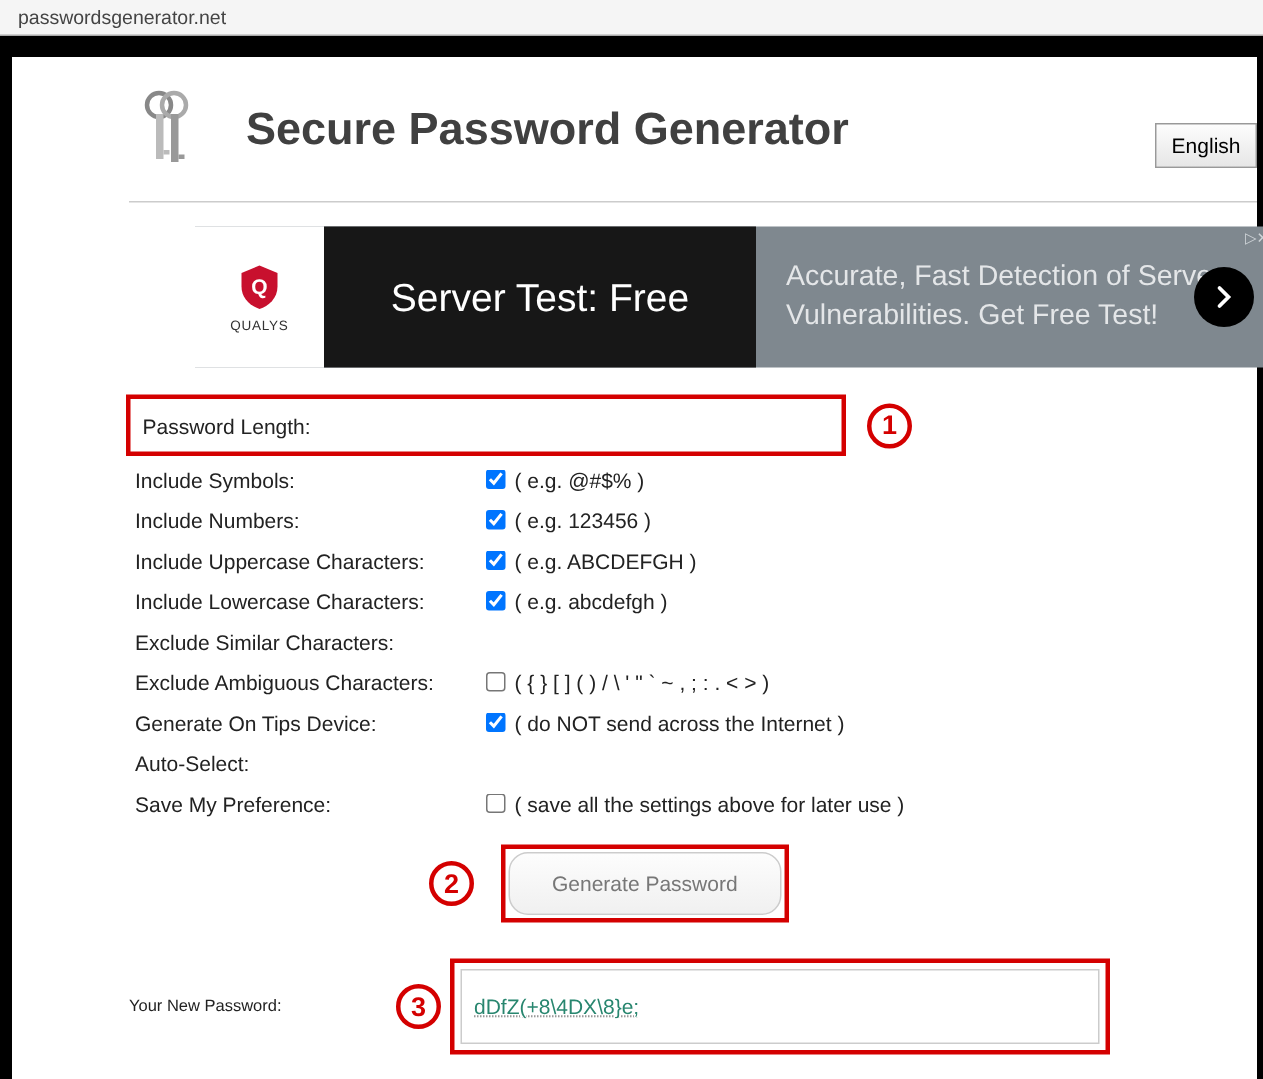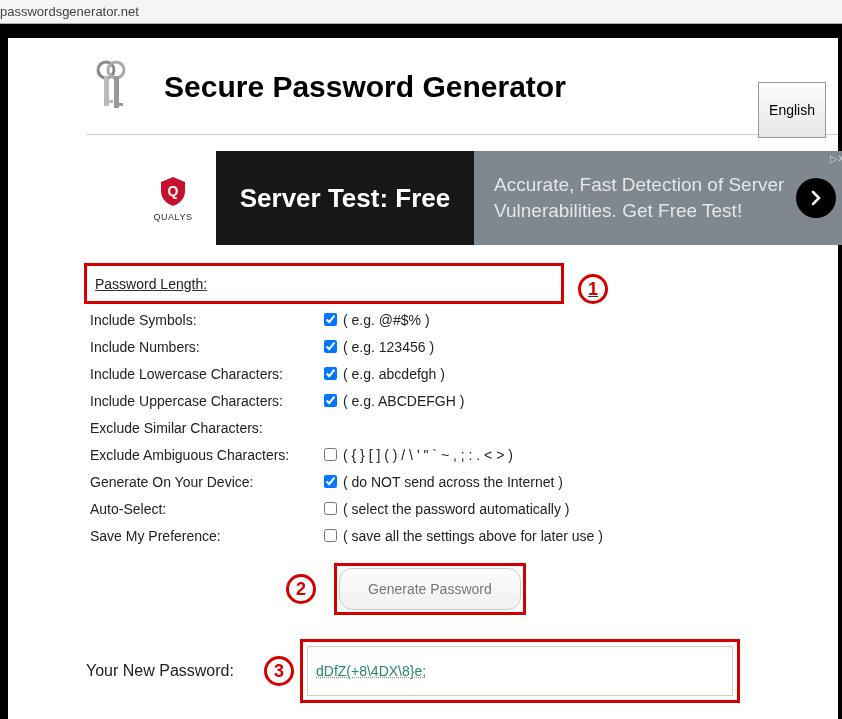--- a/index.html
+++ b/index.html
@@ -5,21 +5,21 @@
     * { box-sizing: border-box; margin: 0; padding: 0; }
     body {
       font-family: Arial, Helvetica, sans-serif;
       font-size: 14px;
       color: #333;
       background: #fff;
       width: 842px;
       overflow: hidden;
     }
     .addr-bar {
-      padding: 4px 0;
+      padding: 4px 12px;
       font-size: 13px;
       color: #444;
       border-bottom: 1px solid #aaa;
       background: #f5f5f5;
     }
     .outer-black {
       background: #000;
       padding: 14px 4px 0 8px;
     }
     .page {
@@ -40,28 +40,28 @@
       position: relative;
     }
     .keys-icon {
       width: 48px;
       height: 58px;
       margin-right: 30px;
     }
     .title {
       font-size: 30px;
       font-weight: bold;
-      color: #000000;
+      color: #404040;
     }
     .lang-select {
       position: absolute;
-      right: 12px;
+      right: 0;
       top: 24px;
       font-size: 14px;
-      padding: 19px 10px;
+      padding: 6px 10px;
       border: 1px solid #999;
       background: linear-gradient(#fdfdfd, #e6e6e6);
     }
     .ad-banner {
       display: flex;
       align-items: stretch;
       margin-top: 16px;
       margin-bottom: 18px;
       margin-left: 44px;
       width: 720px;
@@ -81,23 +81,23 @@
     .qualys-badge {
       width: 28px; height: 32px; margin: 0 auto 2px;
     }
     .qualys-text { font-size: 9px; color: #333; letter-spacing: 0.5px; }
     .ad-mid {
       background: #171717;
       color: #fff;
       display: flex;
       align-items: center;
       justify-content: center;
-      width: 258px;
+      width: 288px;
       font-size: 26px;
-      font-weight: bold;
+      font-weight: normal;
     }
     .ad-right {
       flex: 1;
       display: flex;
       align-items: center;
       padding-left: 20px;
       font-size: 19px;
       line-height: 1.35;
       color: #e4e6e8;
     }
@@ -160,21 +160,21 @@
       border-radius: 50%;
       display: inline-flex;
       align-items: center;
       justify-content: center;
       font-size: 18px;
       font-weight: bold;
       color: #d40000;
       margin-left: 14px;
       background: #fff;
     }
-    .row-wrap-1 { display: flex; align-items: flex-end; margin-bottom: 2px; text-decoration: underline; }
+    .row-wrap-1 { display: flex; align-items: center; margin-bottom: 2px; }
     .btn-row {
       display: flex;
       align-items: center;
       margin-top: 14px;
       margin-left: 200px;
       gap: 22px;
     }
     .btn {
       padding: 12px 28px;
       font-size: 14px;
@@ -190,21 +190,21 @@
       display: inline-block;
     }
     .circle-num.inline { margin-left: 0; margin-right: -4px; position: relative; z-index: 2; }
     .result-row {
       display: flex;
       align-items: center;
       margin-top: 24px;
     }
     .result-label {
       width: 178px;
-      font-size: 16px;
+      font-size: 11px;
       color: #222;
     }
     .result-box-wrap {
       border: 3px solid #d40000;
       padding: 4px;
       display: flex;
       align-items: center;
       width: 440px;
     }
     .result-input {
@@ -281,61 +281,57 @@
 
         <div class="opt-row">
           <div class="opt-label">Include Numbers:</div>
           <div class="opt-val">
             <input type="checkbox" checked="" style="">
             <span>( e.g. 123456 )</span>
           </div>
         </div>
 
         <div class="opt-row">
+          <div class="opt-label">Include Uppercase Characters:</div>
+          <div class="opt-val">
+            <input type="checkbox" checked="" style="">
+            <span>( e.g. ABCDEFGH )</span>
+          </div>
+        </div>
+
+        <div class="opt-row">
           <div class="opt-label">Include Lowercase Characters:</div>
           <div class="opt-val">
             <input type="checkbox" checked="" style="">
             <span>( e.g. abcdefgh )</span>
-          </div>
-        </div>
-
-        <div class="opt-row">
-          <div class="opt-label">Include Uppercase Characters:</div>
-          <div class="opt-val">
-            <input type="checkbox" checked="" style="">
-            <span>( e.g. ABCDEFGH )</span>
           </div>
         </div>
 
         <div class="opt-row">
           <div class="opt-label">Exclude Similar Characters:</div>
         </div>
 
         <div class="opt-row">
           <div class="opt-label">Exclude Ambiguous Characters:</div>
           <div class="opt-val">
             <input type="checkbox" style="">
             <span>( { } [ ] ( ) / \ ' " ` ~ , ; : . &lt; &gt; )</span>
           </div>
         </div>
 
         <div class="opt-row">
-          <div class="opt-label">Generate On Your Device:</div>
+          <div class="opt-label">Generate On Tips Device:</div>
           <div class="opt-val">
             <input type="checkbox" checked="" style="">
             <span>( do NOT send across the Internet )</span>
           </div>
         </div>
 
         <div class="opt-row">
           <div class="opt-label">Auto-Select:</div>
-          <div class="opt-val">
-            <input type="checkbox" style="">
-            <span>( select the password automatically )</span>
-          </div>
         </div>
 
         <div class="opt-row">
           <div class="opt-label">Save My Preference:</div>
           <div class="opt-val">
             <input type="checkbox" style="">
             <span>( save all the settings above for later use )</span>
           </div>
         </div>
 

